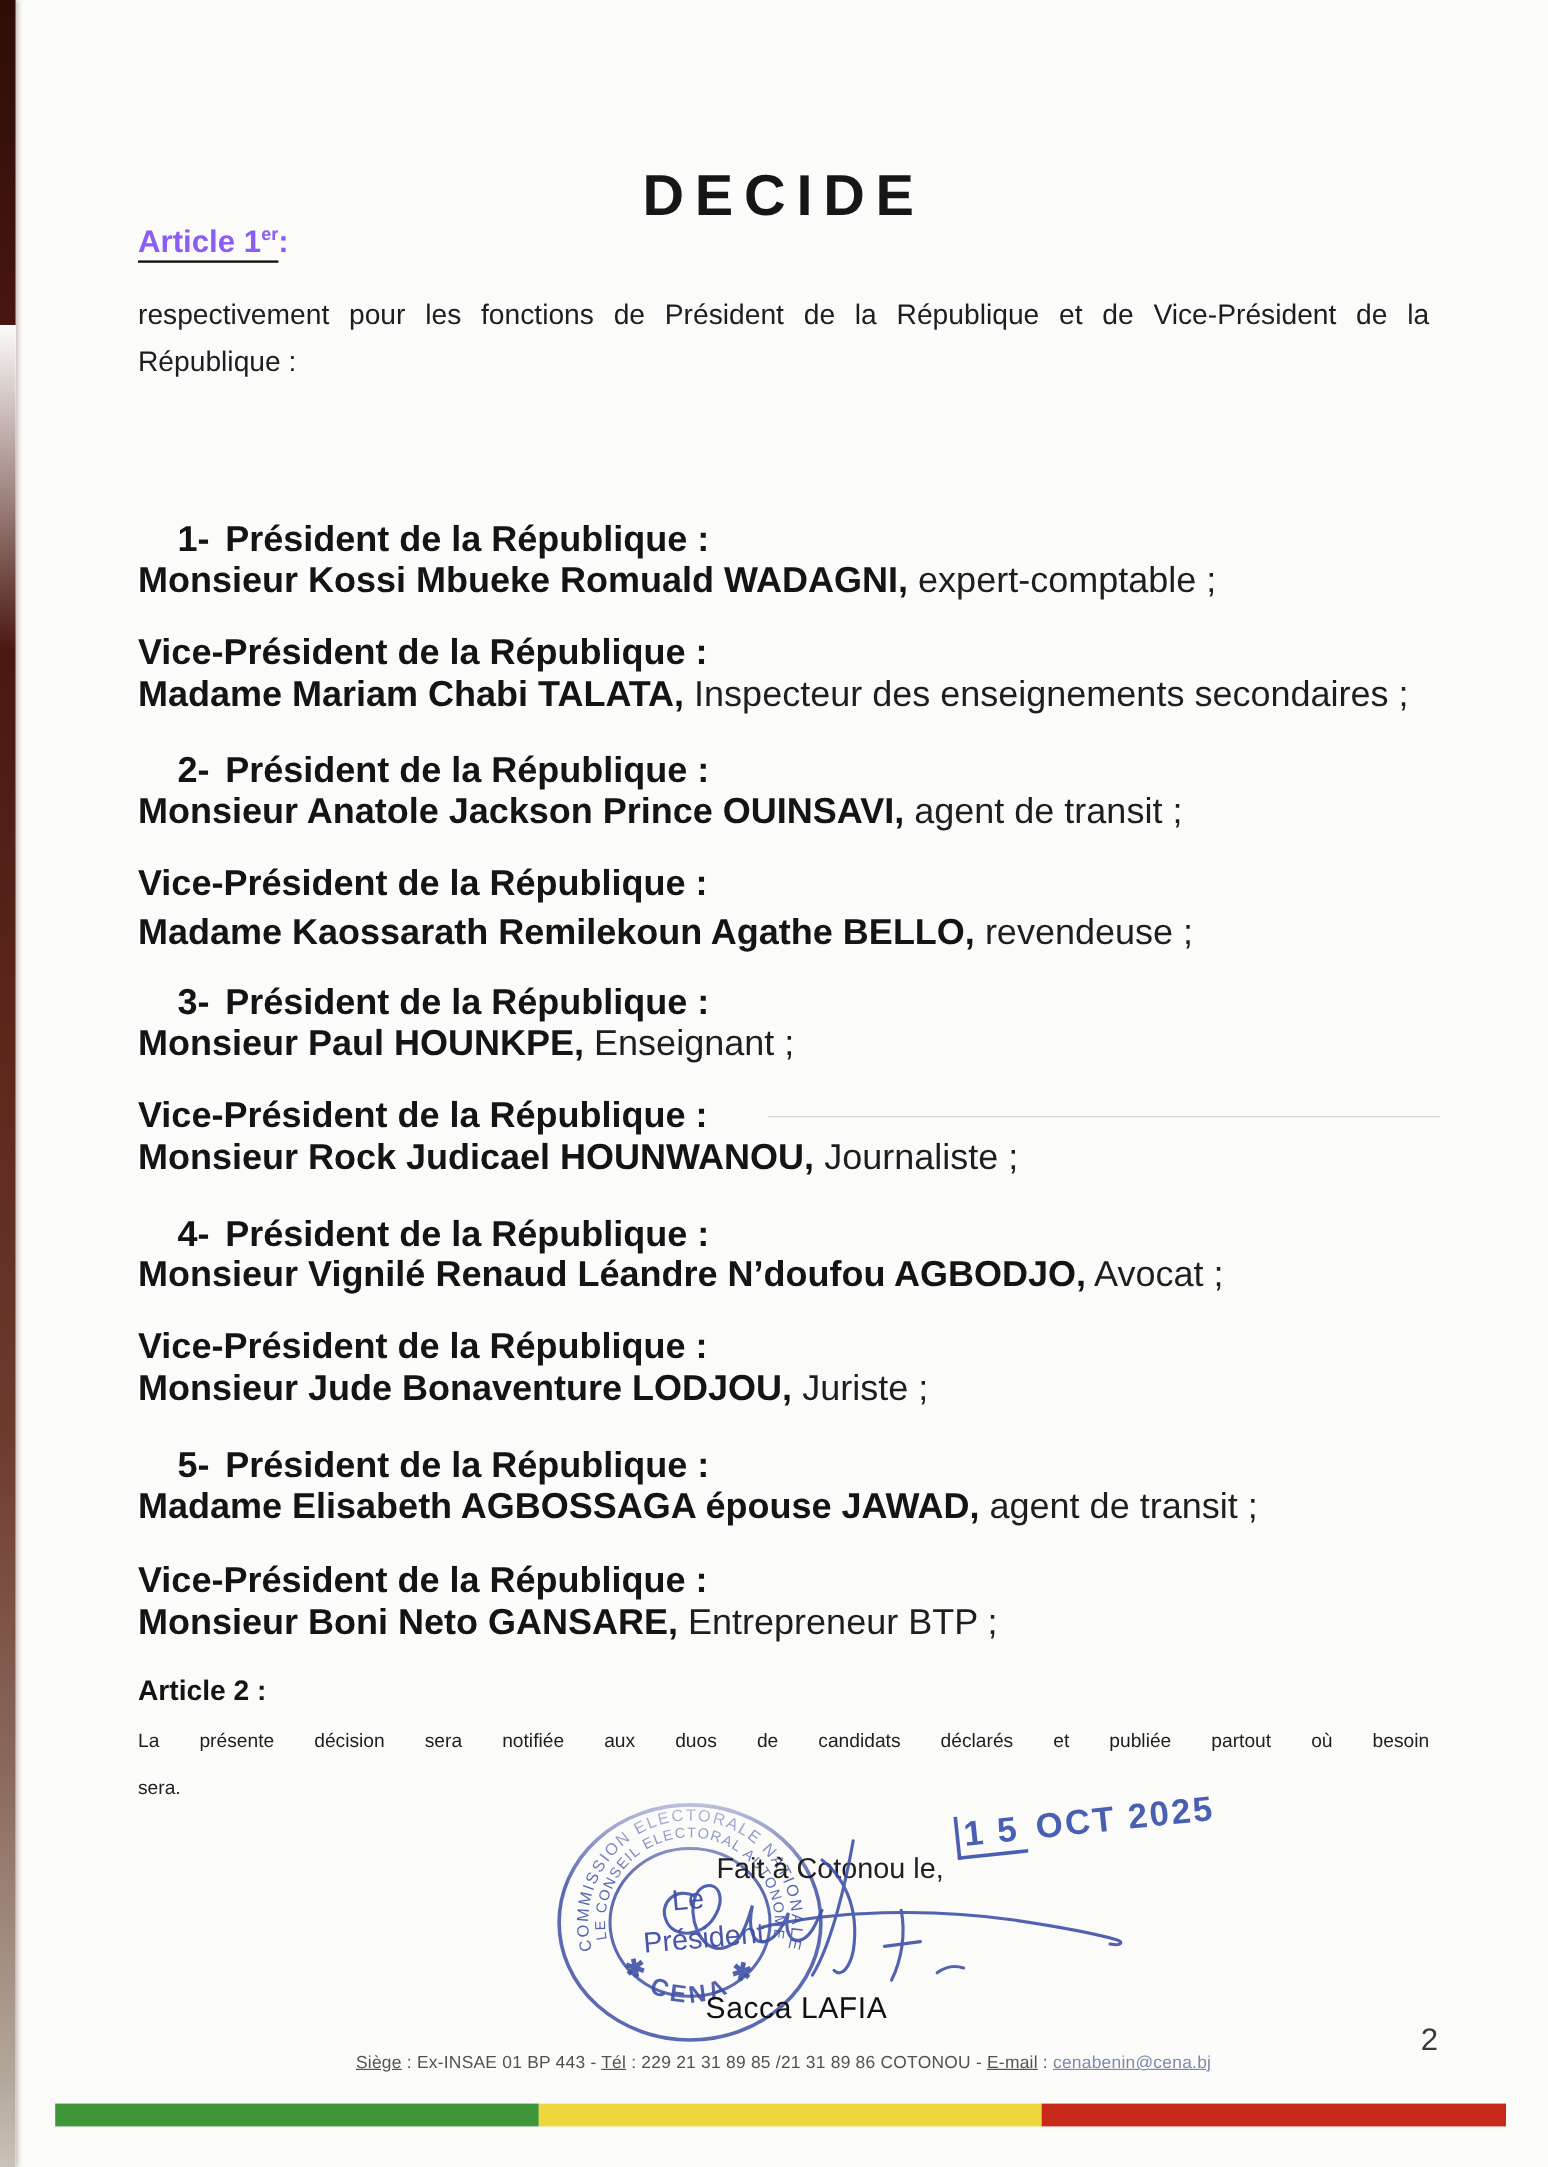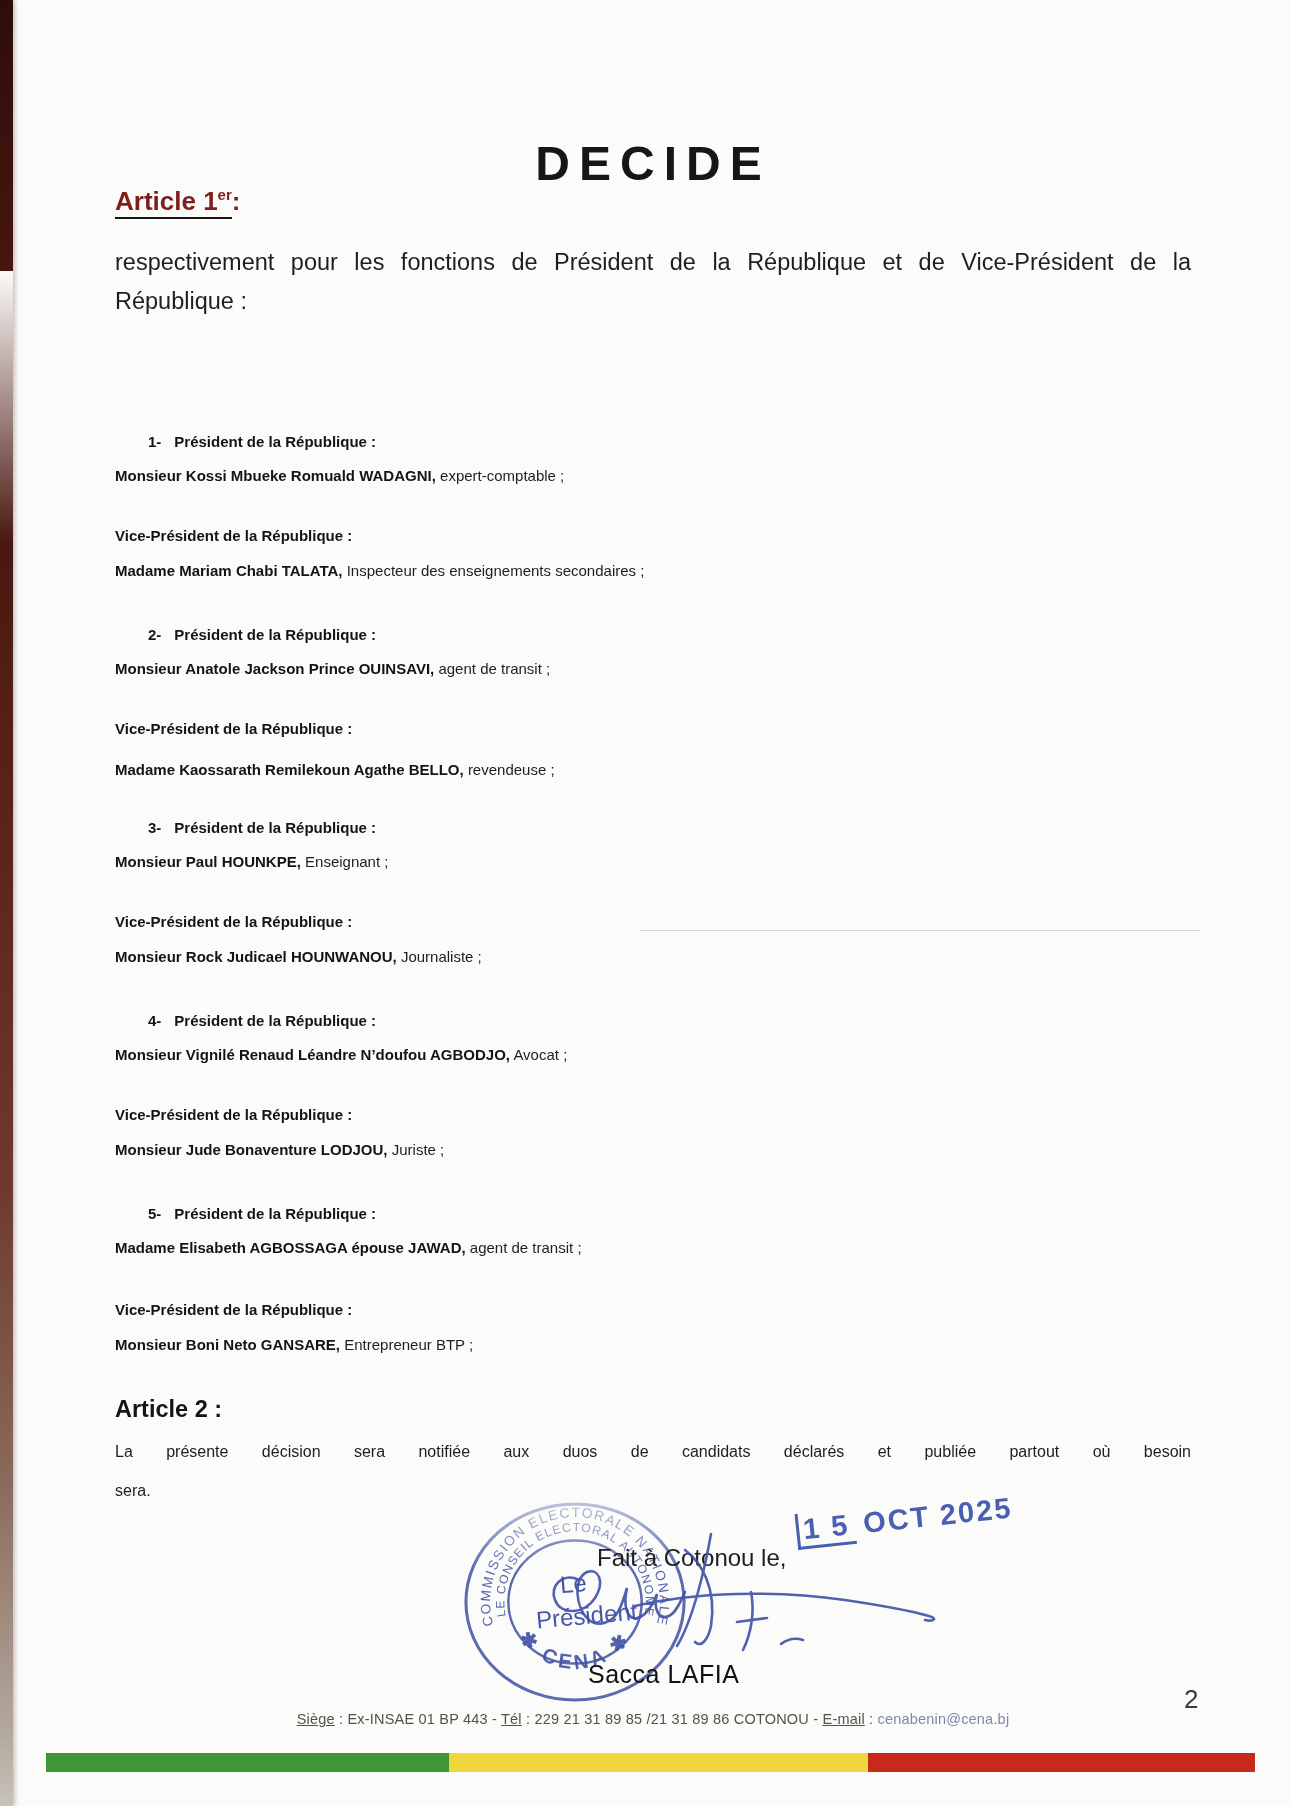--- a/index.html
+++ b/index.html
@@ -21,30 +21,30 @@
   }
   .scan-artifact{background:rgba(120,120,118,.28);height:1px;}
 
   .title{
     left:115px;top:136px;width:1076px;
     text-align:center;
     font-size:48px;font-weight:700;letter-spacing:9px;color:#161616;
   }
   .article-head{
     left:115px;top:186px;
-    font-size:26px;font-weight:700;color:#7f1d1d;
+    font-size:26px;font-weight:700;color:#8b5cf6;
   }
   .article-head .u{border-bottom:2.5px solid #151515;padding-bottom:1px;}
   sup{font-size:15px;}
 
   .intro{left:115px;top:243px;width:1076px;font-size:23.5px;line-height:39px;color:#1e1e1e;}
   .jline{text-align:justify;text-align-last:justify;}
 
   .duo{left:115px;width:1076px;height:0;}
-  .dline{position:absolute;left:0;width:1076px;font-size:15px;white-space:nowrap;color:#1e1e1e;}
+  .dline{position:absolute;left:0;width:1076px;font-size:30px;white-space:nowrap;color:#1e1e1e;}
   .b{font-weight:700;color:#141414;}
   .dnum{margin-left:33px;}
   .dnum .num{margin-right:13px;}
 
   .a2head{left:115px;top:1396px;font-size:23.5px;font-weight:700;color:#141414;}
   .a2par{left:115px;top:1432px;width:1076px;font-size:16px;line-height:39px;color:#1e1e1e;}
 
   
   .fait{left:597px;top:1544px;font-size:24px;color:#202020;z-index:4;}
   .datestamp{
@@ -57,21 +57,21 @@
   .lepres{color:#3f4da6;font-size:24px;z-index:4;transform:rotate(-5deg);opacity:.95;}
   .signame{left:588px;top:1660px;font-size:25px;font-weight:400;color:#111;z-index:6;letter-spacing:.5px;}
   .stamp{left:462px;top:1500px;z-index:3;}
   .scrawl{left:515px;top:1528px;z-index:7;}
 
   .footer{
     left:115px;top:1711px;width:1076px;
     text-align:center;font-size:14.5px;color:#55524c;letter-spacing:.2px;z-index:2;
   }
   .footer .ul{text-decoration:underline;}
-  .footer .mail{color:#7c88ac;}
+  .footer .mail{color:#7c88ac;text-decoration:underline;}
 
   .pagenum{left:1184px;top:1684px;font-size:26px;color:#3a3a3a;}
 
   .flagbar{left:46px;top:1753px;width:1209px;height:19px;display:flex;filter:blur(.4px);}
   .flagbar .seg{height:100%;}
 </style>
 </head>
 <body>
 
 <div class="page">

